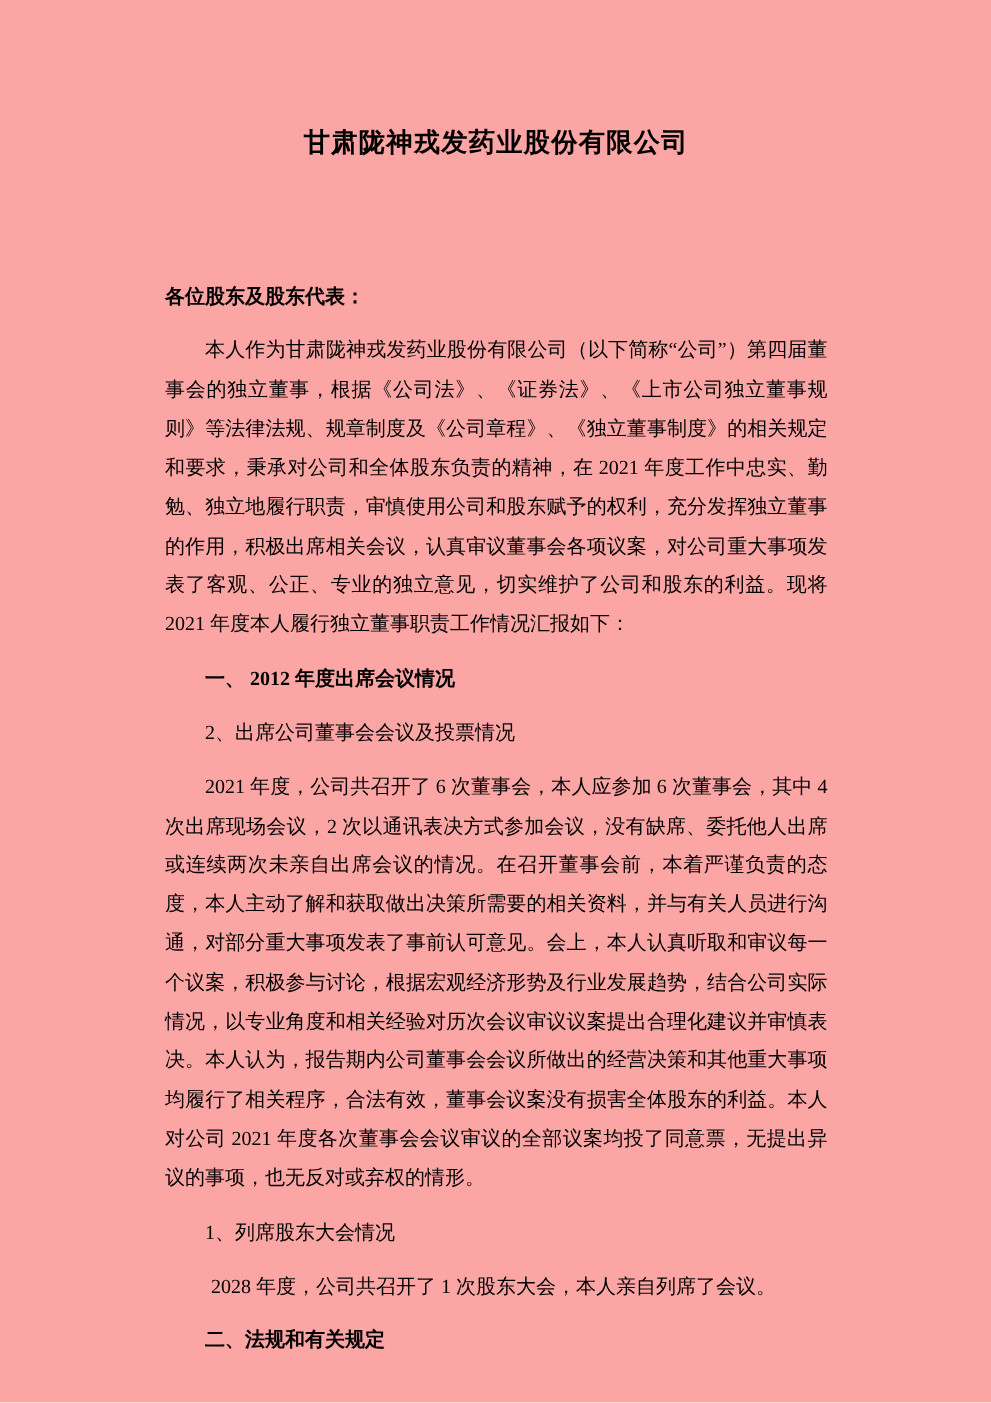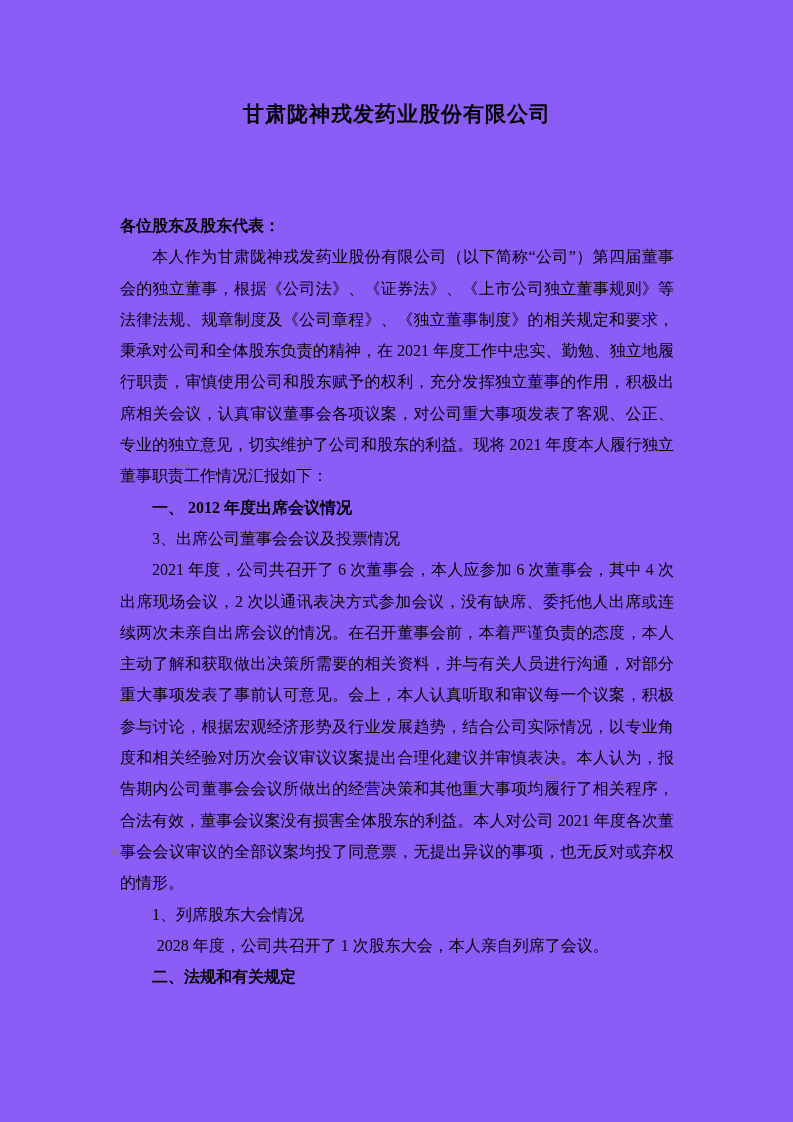--- a/index.html
+++ b/index.html
@@ -4,21 +4,21 @@
 <style>
   html, body {
     margin: 0;
     padding: 0;
     background: #ffffff;
   }
   .page {
     position: relative;
     width: 793px;
     height: 1122px;
-    background: #8b5cf6;
+    background: #fca5a5;
     overflow: hidden;
     color: #000000;
     font-family: "Liberation Serif", "DejaVu Serif", serif;
   }
   .doc-title {
     position: absolute;
     top: 94px;
     left: 120px;
     width: 554px;
     text-align: center;
@@ -33,21 +33,21 @@
     position: absolute;
     top: 210px;
     left: 120px;
     width: 554px;
     font-size: 16px;
     line-height: 31.3px;
     text-align: justify;
     text-justify: inter-character;
   }
   .doc-body p {
-    margin: 0;
+    margin: 12px;
     padding: 0;
   }
   .salutation {
     font-weight: bold;
   }
   .heading {
     font-weight: bold;
     text-indent: 2em;
   }
   .para {
@@ -66,20 +66,20 @@
 <div class="page">
 
   <div class="doc-title">
     <div class="title-line">甘肃陇神戎发药业股份有限公司</div>
   </div>
 
   <div class="doc-body">
     <p class="salutation">各位股东及股东代表：</p>
     <p class="para">本人作为甘肃陇神戎发药业股份有限公司（以下简称“公司”）第四届董事会的独立董事，根据《公司法》、《证券法》、《上市公司独立董事规则》等法律法规、规章制度及《公司章程》、《独立董事制度》的相关规定和要求，秉承对公司和全体股东负责的精神，在 2021 年度工作中忠实、勤勉、独立地履行职责，审慎使用公司和股东赋予的权利，充分发挥独立董事的作用，积极出席相关会议，认真审议董事会各项议案，对公司重大事项发表了客观、公正、专业的独立意见，切实维护了公司和股东的利益。现将 2021 年度本人履行独立董事职责工作情况汇报如下：</p>
     <p class="heading">一、 2012 年度出席会议情况</p>
-    <p class="sub-title">3、出席公司董事会会议及投票情况</p>
+    <p class="sub-title">2、出席公司董事会会议及投票情况</p>
     <p class="para">2021 年度，公司共召开了 6 次董事会，本人应参加 6 次董事会，其中 4 次出席现场会议，2 次以通讯表决方式参加会议，没有缺席、委托他人出席或连续两次未亲自出席会议的情况。在召开董事会前，本着严谨负责的态度，本人主动了解和获取做出决策所需要的相关资料，并与有关人员进行沟通，对部分重大事项发表了事前认可意见。会上，本人认真听取和审议每一个议案，积极参与讨论，根据宏观经济形势及行业发展趋势，结合公司实际情况，以专业角度和相关经验对历次会议审议议案提出合理化建议并审慎表决。本人认为，报告期内公司董事会会议所做出的经营决策和其他重大事项均履行了相关程序，合法有效，董事会议案没有损害全体股东的利益。本人对公司 2021 年度各次董事会会议审议的全部议案均投了同意票，无提出异议的事项，也无反对或弃权的情形。</p>
     <p class="sub-title">1、列席股东大会情况</p>
     <p class="para indent-wide">2028 年度，公司共召开了 1 次股东大会，本人亲自列席了会议。</p>
     <p class="heading">二、法规和有关规定</p>
   </div>
 
 </div>
 
 </body></html>

